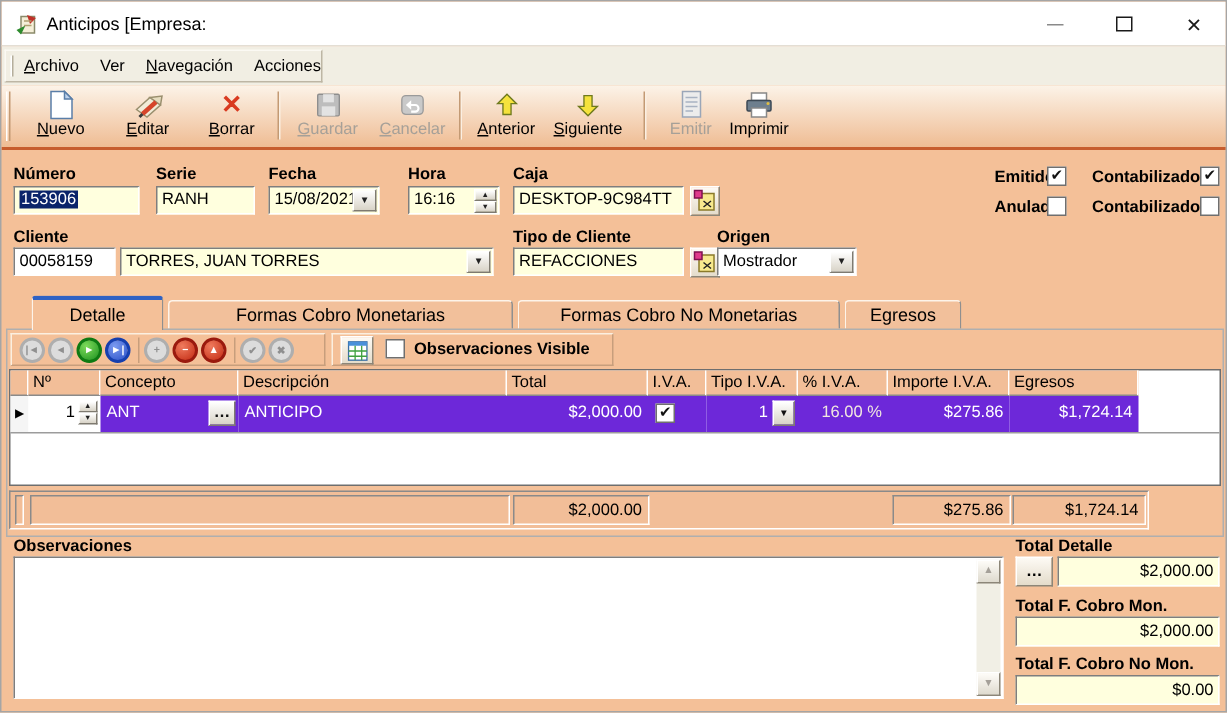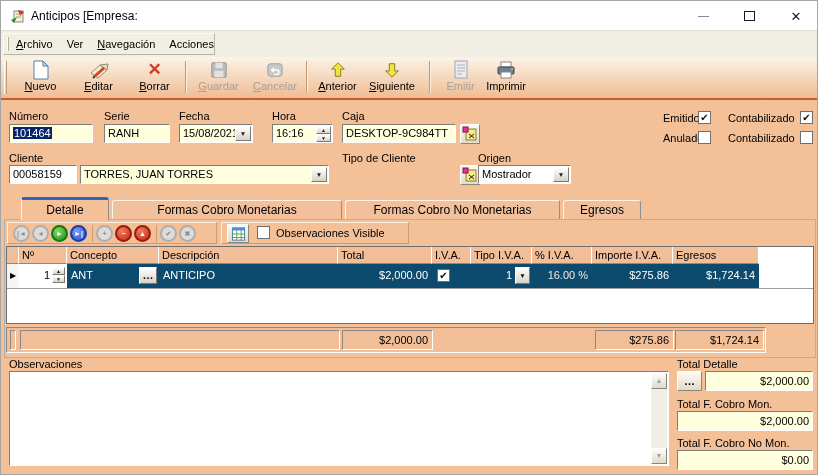--- a/index.html
+++ b/index.html
@@ -29,21 +29,21 @@
   .ticon { height:21px; display:flex; align-items:center; justify-content:center; }
   .tlabel { font-size:11px; margin-top:0px; white-space:nowrap; }
   .tbtn.disabled .tlabel { color:#A6A098; }
   .tsep { position:absolute; top:4px; height:32px; width:2px; border-left:1px solid #C39A74; border-right:1px solid #FBEFE2; }
   .borrar-x { font-size:17px; font-weight:bold; color:#D93A20; line-height:18px; }
 
   
   .sunken { border:1px solid; border-color:#7E7E7E #FFFFFF #FFFFFF #7E7E7E; background:#FFFFDE; }
   .fld { position:absolute; height:19px; line-height:17px; padding:0 3px; white-space:nowrap; overflow:hidden; }
   .white { background:#FFFFFF; }
-  .lbl { position:absolute; white-space:nowrap; }
+  .lbl { position:absolute; white-space:nowrap;font-weight:bold; }
   .combo-btn { position:absolute; right:1px; top:1px; width:16px; height:15px; background:linear-gradient(#FFFFFF,#D8D3C7); border:1px solid; border-color:#FFFFFF #7E7A70 #7E7A70 #FFFFFF; display:flex; align-items:center; justify-content:center; font-size:6.5px; color:#222; }
   .spin { position:absolute; right:1px; top:1px; width:15px; height:15px; }
   .spin div { height:8px; background:linear-gradient(#FFFFFF,#D8D3C7); border:1px solid; border-color:#FFFFFF #7E7A70 #7E7A70 #FFFFFF; font-size:5px; line-height:6px; text-align:center; color:#222; }
   .cb { position:absolute; width:13px; height:13px; background:#FFF; border:1px solid #6F6F6F; font-size:10px; line-height:11px; text-align:center; color:#111; }
   .sel { background:#0A246A; color:#FFF; padding:0 1px; }
 
   
   .tab { position:absolute; border:1px solid; border-color:#FDF4EA #8F8F8F #F4C098 #FDF4EA; border-radius:3px 3px 0 0; background:#F2C09B; text-align:center; font-size:12px; cursor:default; }
   .tab.inactive { top:199px; height:20px; line-height:18px; background:#F2C09B; border-bottom:none; }
   .tab.active { top:196px; height:23px; line-height:20px; background:#F4C098; border-top:3px solid #2F62C4; z-index:3; border-bottom:none; }
@@ -55,21 +55,21 @@
   .nc-dis { background:#DCDCDC; border:2px solid #AEAEAE; color:#8F8F8F; }
   .nc-green { border:2px solid #0E7A12; background:radial-gradient(circle at 35% 30%, #7EDB5A, #1C9020); color:#FFF; }
   .nc-blue  { border:2px solid #163FAE; background:radial-gradient(circle at 35% 30%, #7C9BF0, #2A50C8); color:#FFF; }
   .nc-red   { border:2px solid #9A1A0E; background:radial-gradient(circle at 35% 30%, #F07B5E, #C22A12); color:#FFF; }
   .nsep { position:absolute; top:224px; height:17px; width:1px; background:#C79E7C; }
   .gridbtn { position:absolute; left:226px; top:223px; width:22px; height:19px; background:linear-gradient(#FDFAF4,#E4DCCB); border:1px solid; border-color:#FFF #8C8678 #8C8678 #FFF; display:flex; align-items:center; justify-content:center; }
 
   
   .grid { position:absolute; left:5px; top:245px; width:808px; height:78px; background:#FFFFFF; border:1px solid #6E6E6E; }
   .gh { position:absolute; top:0; height:17px; background:#F2BE98; border-right:1px solid #FFF; border-bottom:1px solid #8A8A8A; line-height:16px; padding:0 3px; white-space:nowrap; overflow:hidden; }
-  .gcell { position:absolute; top:17px; height:24px; background:#0c4a6e; color:#FFF; line-height:23px; padding:0 4px; white-space:nowrap; overflow:hidden; }
+  .gcell { position:absolute; top:17px; height:24px; background:#6d28d9; color:#FFF; line-height:23px; padding:0 4px; white-space:nowrap; overflow:hidden; }
   .r { text-align:right; }
   .rowline { position:absolute; left:0; top:41px; width:806px; height:1px; background:#9C9C9C; }
   .mini-btn { background:linear-gradient(#FFFFFF,#D8D3C7); border:1px solid; border-color:#FFFFFF #7E7A70 #7E7A70 #FFFFFF; color:#111; display:flex; align-items:center; justify-content:center; }
 
   
   .totals { position:absolute; left:5px; top:326px; width:760px; height:26px; background:#F2BE98; border:1px solid; border-color:#8A8A8A #FFF #FFF #8A8A8A; }
   .tbox { position:absolute; top:2px; height:20px; background:#F2BE98; border:1px solid; border-color:#8A8A8A #FFF #FFF #8A8A8A; line-height:18px; padding:0 4px; text-align:right; }
 
   
   .obsbox { position:absolute; left:8px; top:370px; width:660px; height:95px; background:#FFF; border:1px solid; border-color:#7E7E7E #FFF #FFF #7E7E7E; }
@@ -207,21 +207,21 @@
             <rect x="5" y="12" width="10" height="6" fill="#FFF" stroke="#888"></rect>
             <circle cx="16" cy="9" r="1" fill="#E3C040"></circle>
           </svg>
       </span>
       <span class="tlabel">Imprimir</span>
     </div>
   </div>
   <div class="toolbar-line"></div>
 
   <span class="lbl" style="left:8px;top:109px">Número</span>
-  <div class="fld sunken" style="left:8px;top:123px;width:84px"><span class="sel">101464</span></div>
+  <div class="fld sunken" style="left:8px;top:123px;width:84px"><span class="sel">153906</span></div>
 
   <span class="lbl" style="left:103px;top:109px">Serie</span>
   <div class="fld sunken" style="left:103px;top:123px;width:66px"><span>RANH</span></div>
 
   <span class="lbl" style="left:178px;top:109px">Fecha</span>
   <div class="fld sunken" style="left:178px;top:123px;width:74px">
     <span>15/08/2021</span>
     <span class="combo-btn">
         <span>▼</span>
       </span>
@@ -258,20 +258,21 @@
   <span class="lbl" style="left:8px;top:151px">Cliente</span>
   <div class="fld sunken white" style="left:8px;top:164px;width:68px"><span>00058159</span></div>
   <div class="fld sunken" style="left:79px;top:164px;width:249px">
     <span>TORRES, JUAN TORRES</span>
     <span class="combo-btn">
         <span>▼</span>
       </span>
   </div>
 
   <span class="lbl" style="left:341px;top:151px">Tipo de Cliente</span>
+  <div class="fld sunken" style="left:341px;top:164px;width:114px"><span>REFACCIONES</span></div>
   <div class="gridbtn" style="left:459px;top:164px;width:20px;height:20px">
     <svg width="16" height="16" viewBox="0 0 16 16">
         <rect x="4" y="3" width="10" height="11" fill="#F7E98E" stroke="#8A7A2A"></rect>
         <rect x="1" y="1" width="5" height="5" fill="#E03A8C" stroke="#801050"></rect>
         <path d="M7 12 l5-4 M12 12 l-5-4" stroke="#222" stroke-width="1"></path>
       </svg>
   </div>
 
   <span class="lbl" style="left:477px;top:151px">Origen</span>
   <div class="fld sunken white" style="left:477px;top:164px;width:93px">

